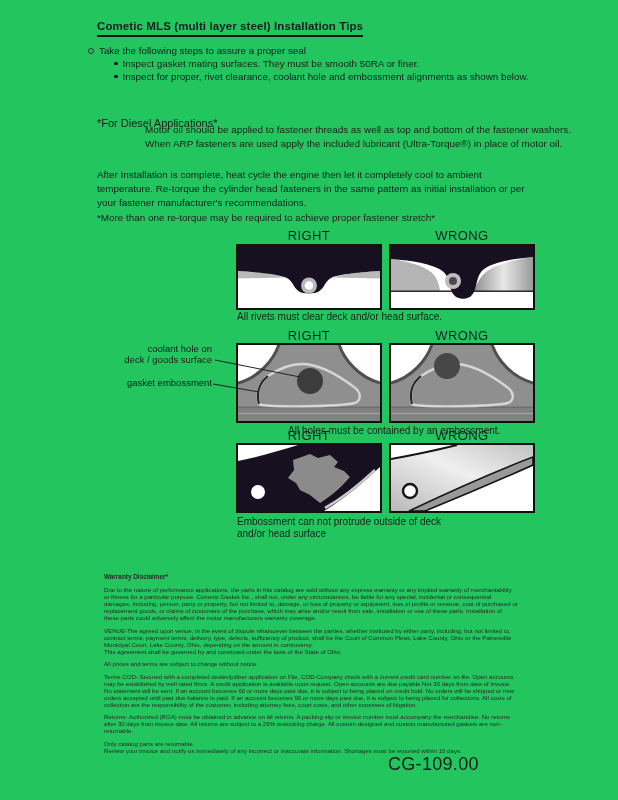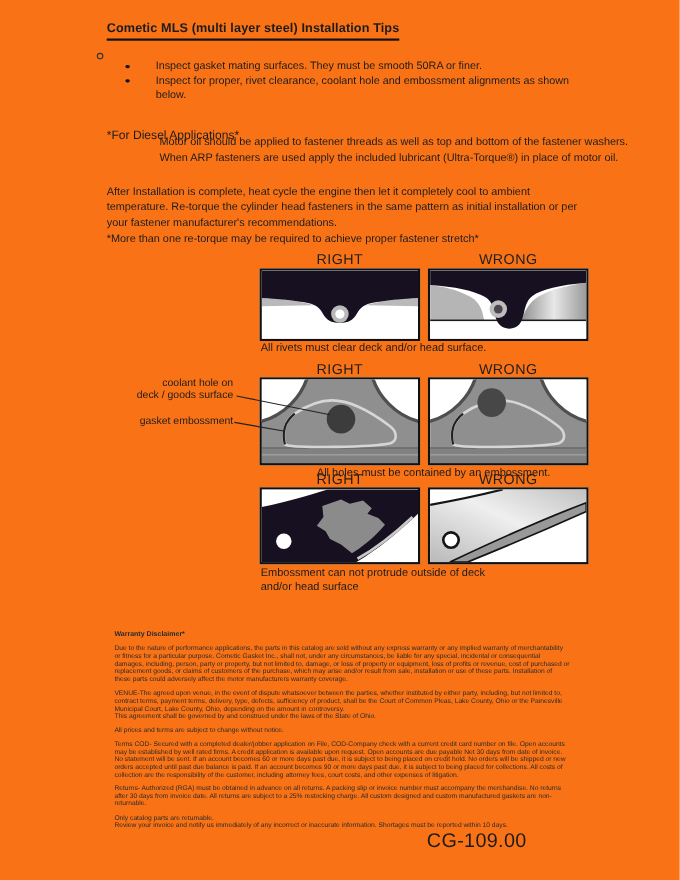--- a/index.html
+++ b/index.html
@@ -1,32 +1,32 @@
 <!DOCTYPE html>
 <html><head>
 <meta charset="utf-8">
 <style>
   html,body { margin:0; padding:0; background:#ffffff; }
   .page {
-    position:relative; width:618px; height:800px; background:#f97316;
+    position:relative; width:618px; height:800px; background:#22c55e;
     font-family:"Liberation Sans", sans-serif; color:#1c1c1c; overflow:hidden;
   }
   .abs { position:absolute; }
 
   .title {
     left:97px; top:20px; font-size:11.5px; font-weight:bold;
     border-bottom:2px solid #111; padding-bottom:3px; letter-spacing:0.1px;
     display:inline-block;
   }
 
   .tips { left:88px; top:44px; width:448px; font-size:9.8px; }
   .tip-line { display:flex; align-items:flex-start; line-height:13px; }
   .odot { width:4px; height:4px; border:1px solid #333; border-radius:50%; margin:4px 5px 0 0; flex:none; }
   .fdot { width:3.5px; height:3.5px; background:#111; border-radius:50%; margin:4.5px 5px 0 0; flex:none; }
-  .sub { margin-left:26px;gap:19px; }
+  .sub { margin-left:26px; }
 
   .h2 { left:97px; top:117px; font-size:11px; font-weight:normal;text-align:center; }
   .para { left:97px; width:436px; font-size:9.9px; line-height:14px; }
   .p1 { top:123px;margin-left:48px; } .p2 { top:168px; } .p3 { top:211px; }
 
   .dlabel { position:absolute; width:146px; text-align:center; font-size:13px; letter-spacing:0.4px; color:#1f1f1f; }
   .c1 { left:236px; } .c2 { left:389px; }
   .lr1 { top:228px; } .lr2 { top:328px; } .lr3 { top:428px; }
 
   .dbox { position:absolute; width:142px; border:2px solid #111; background:#fff; }
@@ -55,20 +55,21 @@
 </head>
 <body>
 
 <div class="page">
 
   <div class="abs title">Cometic MLS (multi layer steel) Installation Tips</div>
 
   <div class="abs tips">
     <div class="tip-line">
       <span class="odot"></span>
+      <span>Take the following steps to assure a proper seal</span>
     </div>
     <div class="tip-line sub">
       <span class="fdot"></span>
       <span>Inspect gasket mating surfaces.  They must be smooth 50RA or finer.</span>
     </div>
     <div class="tip-line sub">
       <span class="fdot"></span>
       <span>Inspect for proper, rivet clearance, coolant hole and embossment alignments as shown below.</span>
     </div>
   </div>

